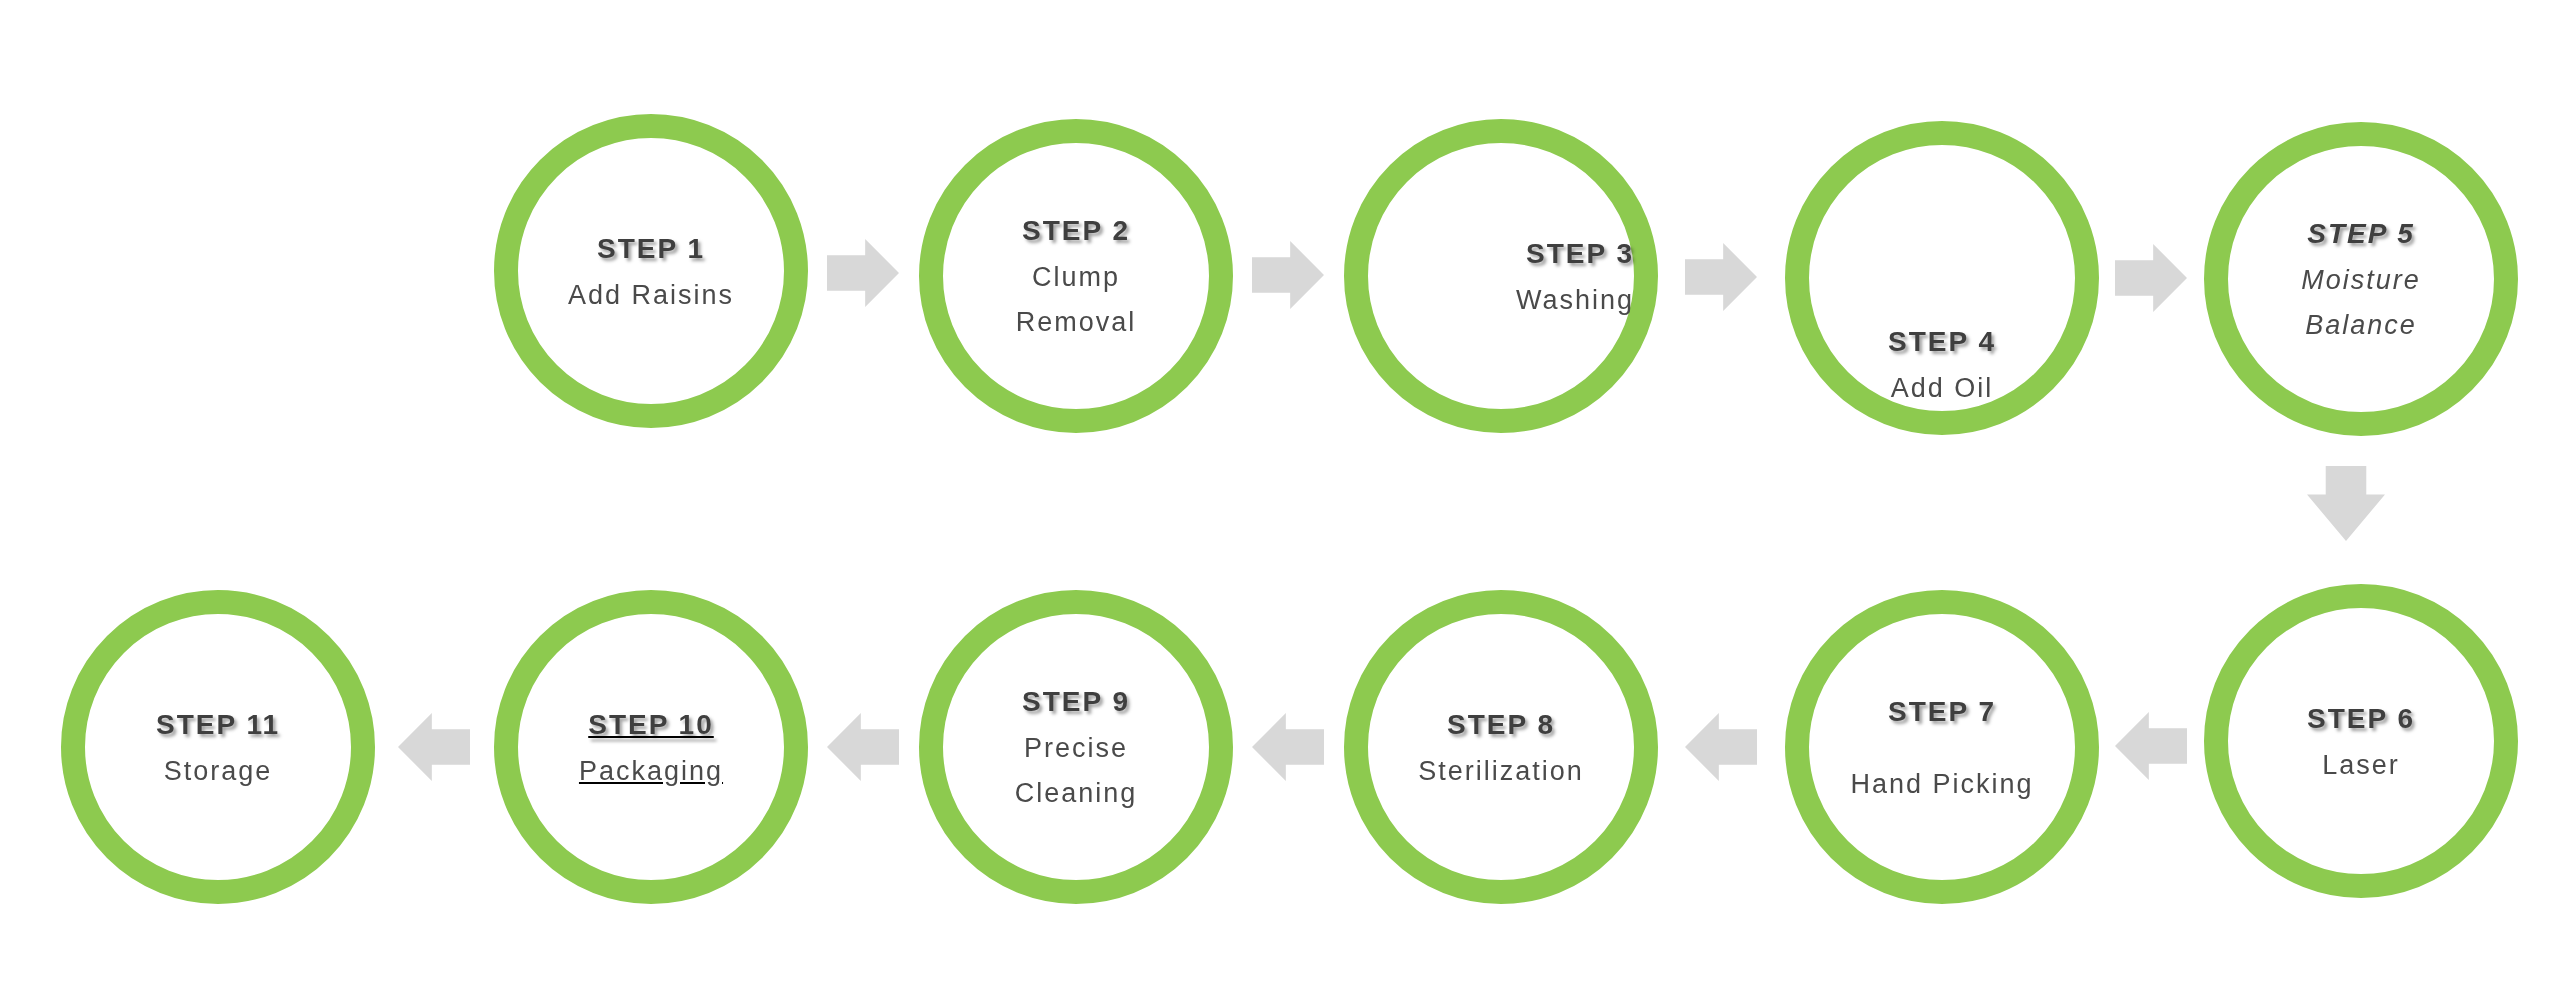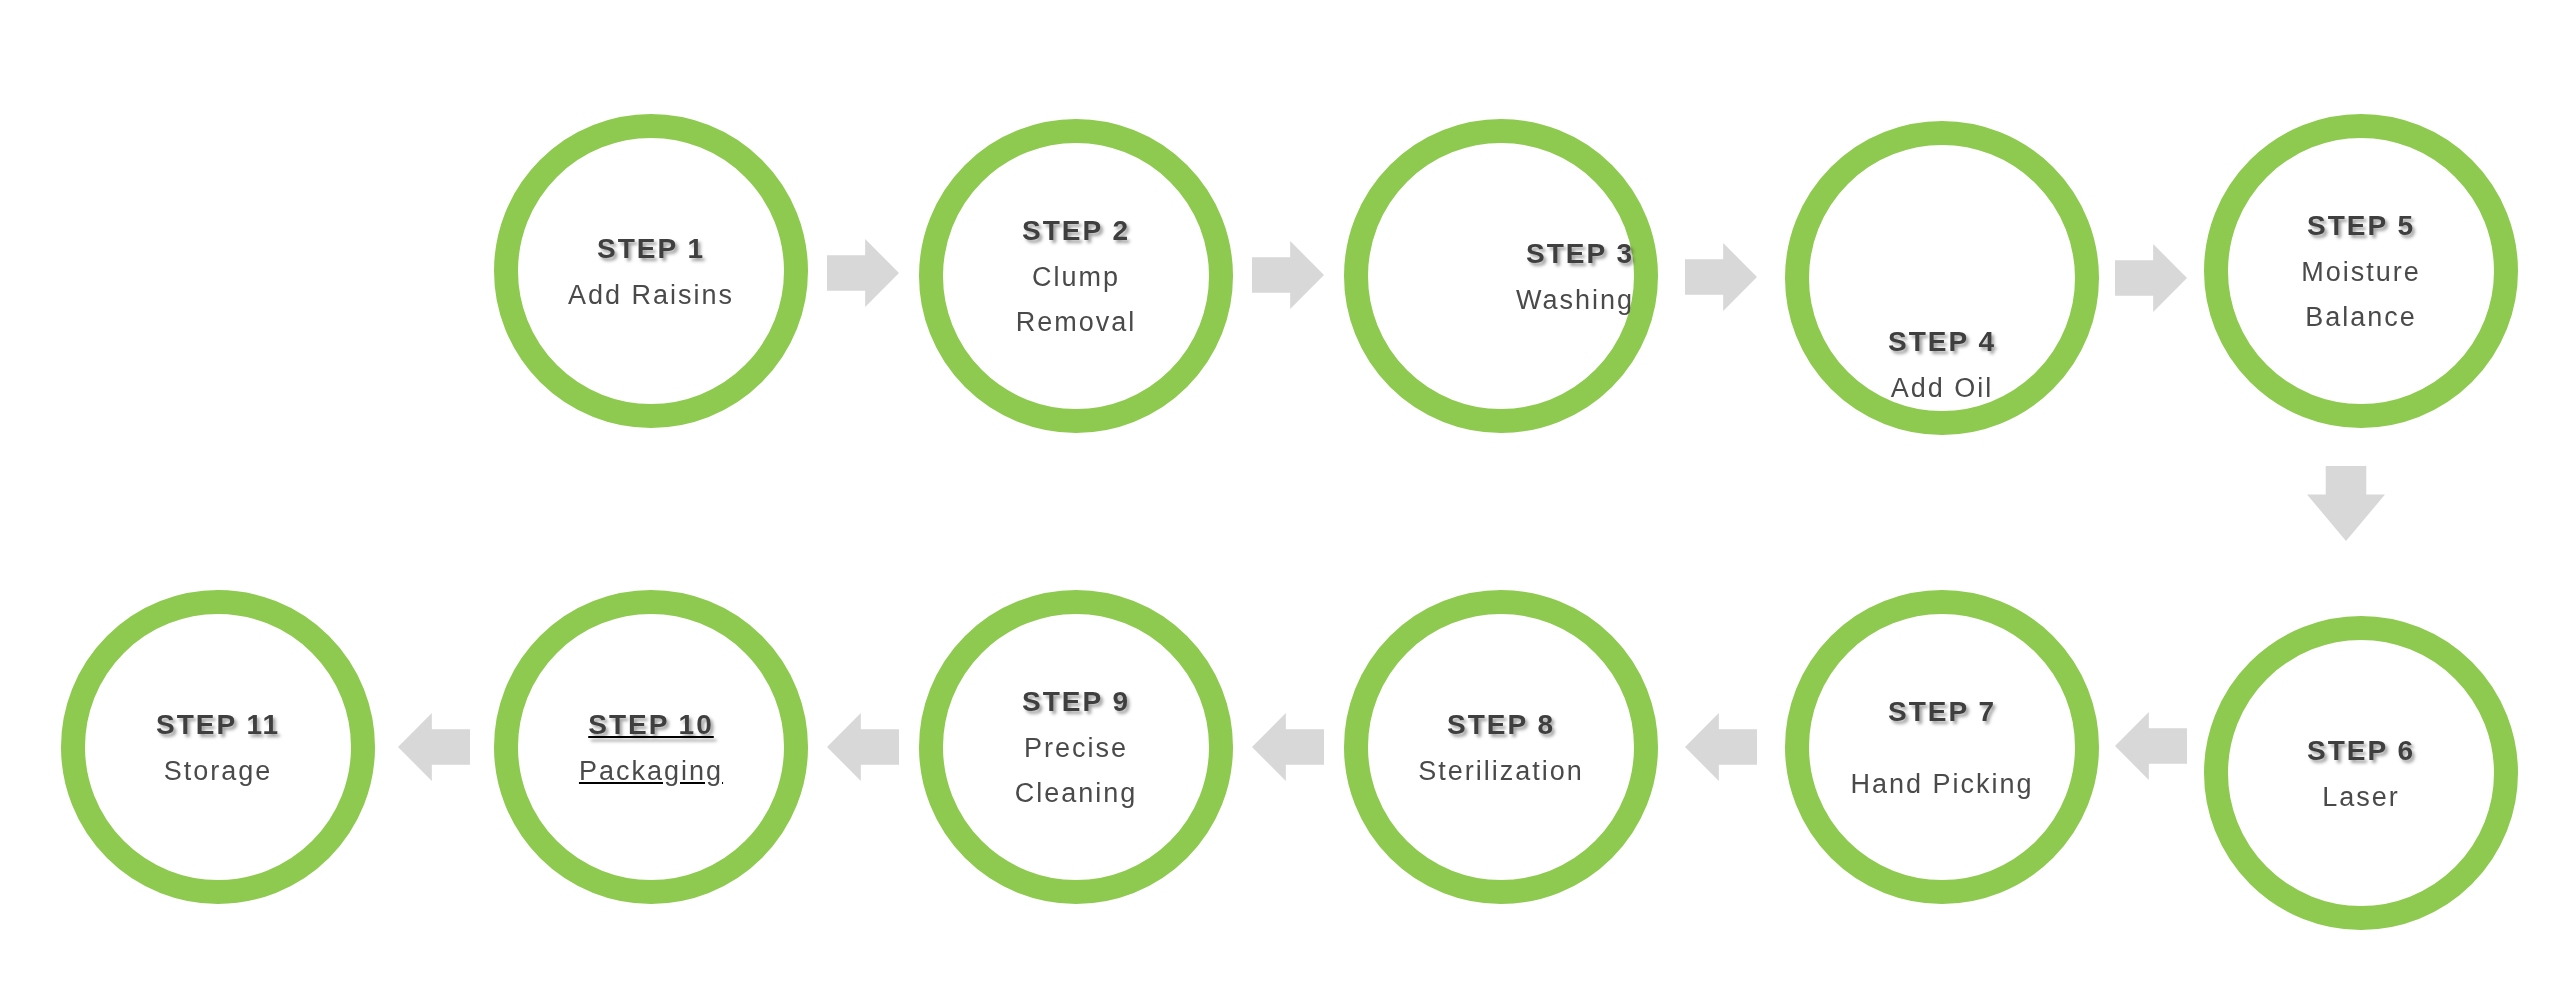--- a/index.html
+++ b/index.html
@@ -53,22 +53,22 @@
   .arrow-down{
     width:78px;height:75px;
     clip-path:polygon(24% 0, 76% 0, 76% 38%, 100% 38%, 50% 100%, 0 38%, 24% 38%);
   }
 
   
   .pos-s1 {left:494px; top:114px;}
   .pos-s2 {left:919px;top:119px;}
   .pos-s3 {left:1344px;top:119px;align-items:flex-end;}
   .pos-s4 {left:1785px;top:121px;justify-content:flex-end;}
-  .pos-s5 {left:2204px;top:114px;}
-  .pos-s6 {left:2204px;top:616px;}
+  .pos-s5 {left:2204px;top:122px;font-style:italic;}
+  .pos-s6 {left:2204px;top:584px;}
   .pos-s7 {left:1785px;top:590px;gap:26px;}
   .pos-s8 {left:1344px;top:590px;}
   .pos-s9 {left:919px;top:590px;text-align:center;}
   .pos-s10{left:494px; top:590px;text-decoration:underline;}
   .pos-s11{left:61px;  top:590px;}
 
   
   .pos-a1 {left:827px;top:239px;}
   .pos-a2 {left:1252px;top:241px;}
   .pos-a3 {left:1685px;top:243px;}

